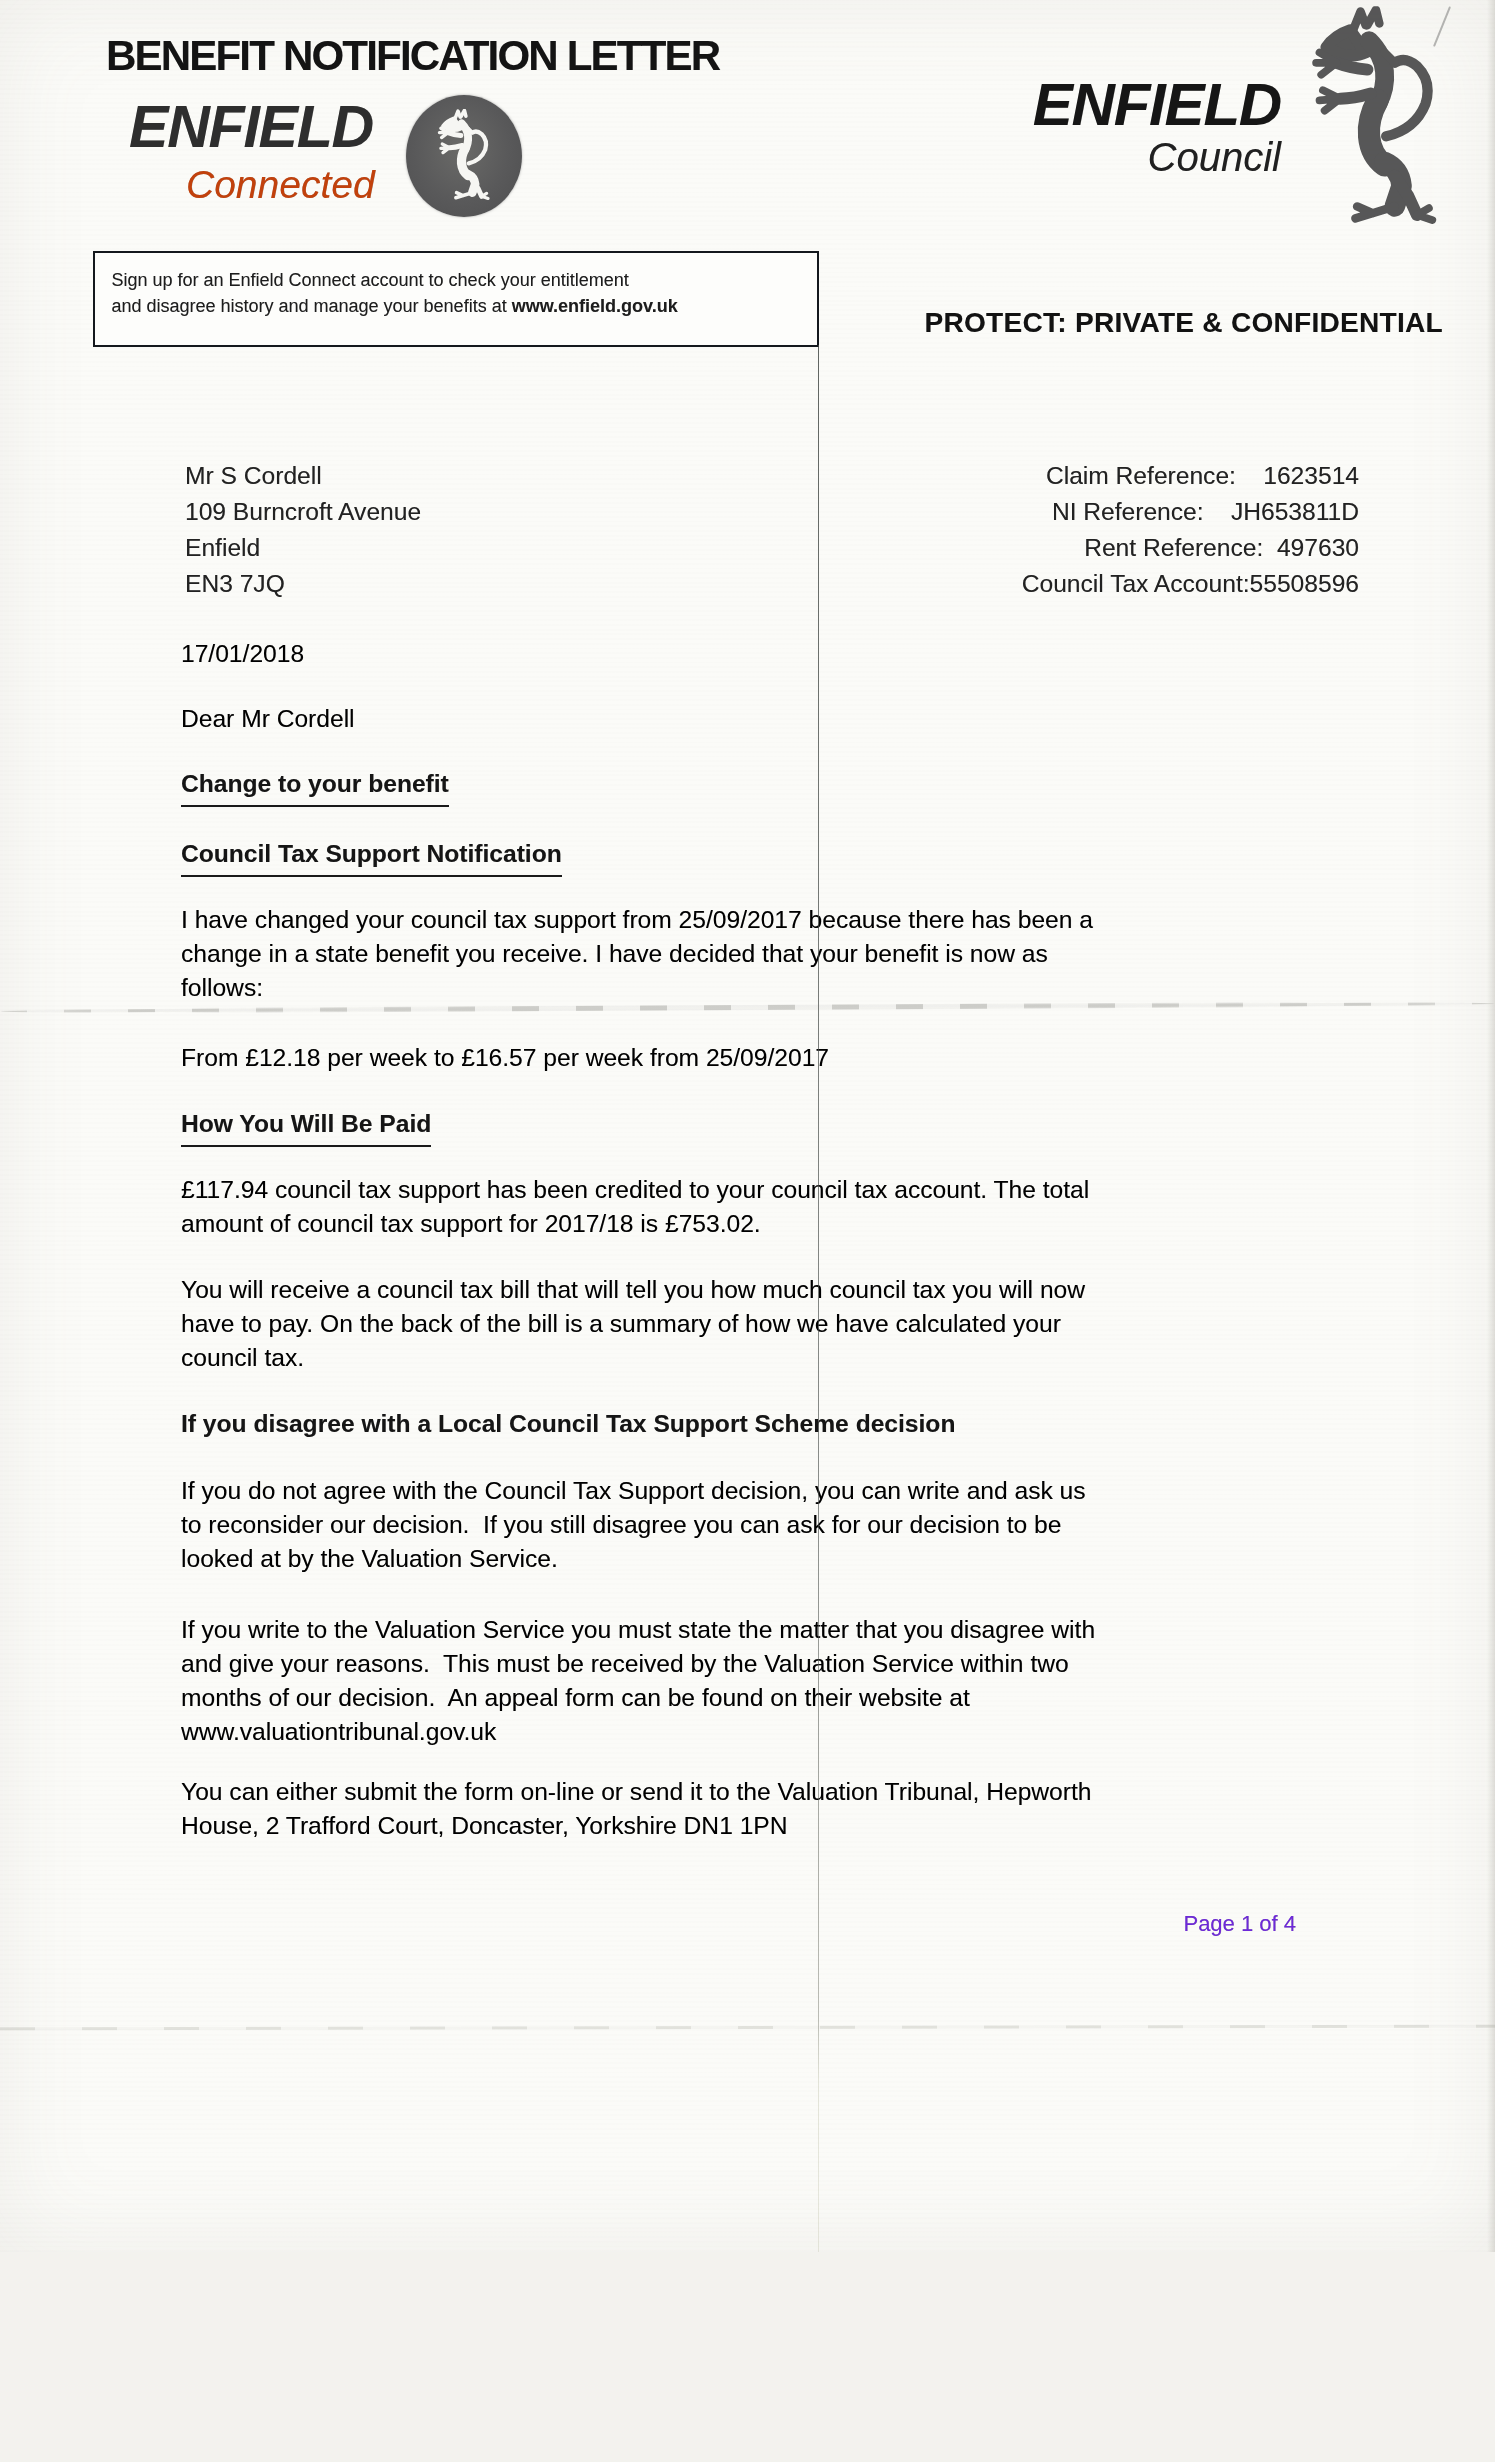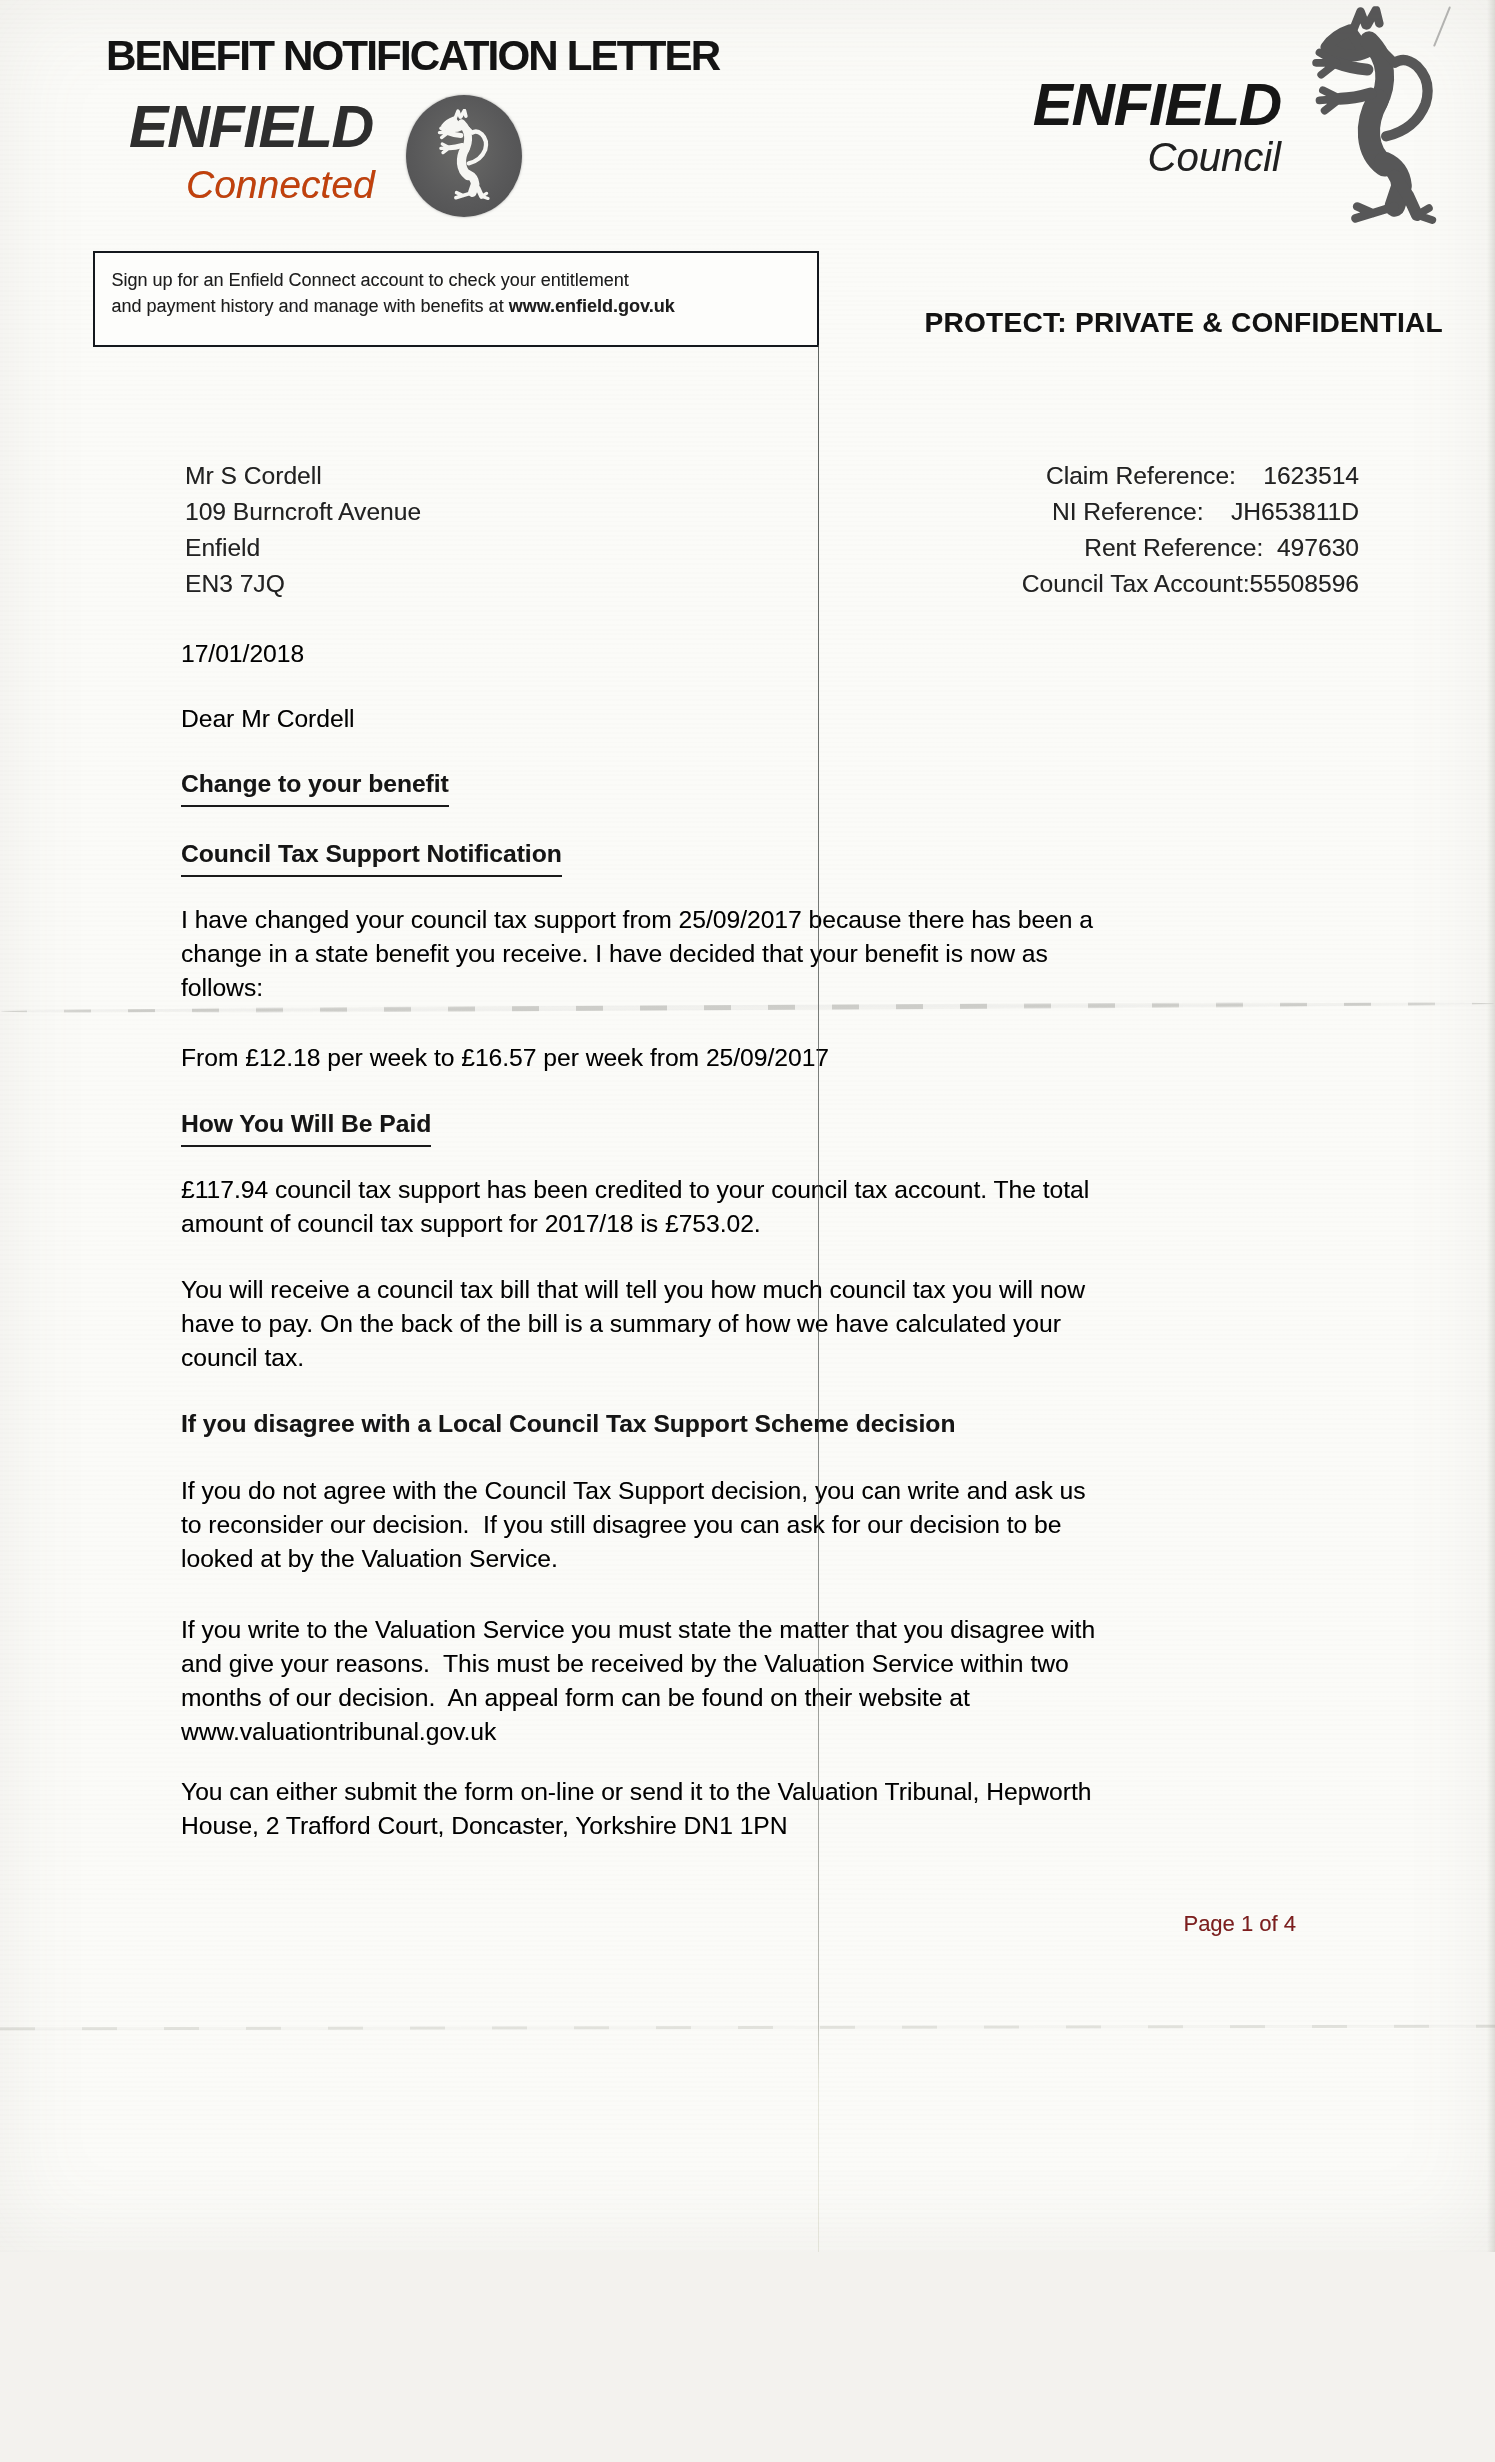--- a/index.html
+++ b/index.html
@@ -87,21 +87,21 @@
   .h-cts{top:837px;}
   .p-intro{top:903px;}
   .p-from{top:1041px;}
   .h-paid{top:1107px;}
   .p-credited{top:1173px;}
   .p-bill{top:1273px;}
   .h-disagree{top:1407px;}
   .p-disagree{top:1474px;}
   .p-appeal{top:1613px;}
   .p-submit{top:1775px;}
-  .pagenum{right:199px;top:1911px;font-size:22px;color:#7f1d1d;}
+  .pagenum{right:199px;top:1911px;font-size:22px;color:#6d28d9;}
 
   
   .fold-v{
     left:818px;top:345px;width:1.2px;height:2118px;
     background:linear-gradient(180deg,
       rgba(70,75,72,.85) 0%,
       rgba(70,75,72,.62) 55%,
       rgba(110,112,100,.45) 79%,
       rgba(165,168,135,.28) 82%,
       rgba(175,175,145,.18) 100%);
@@ -172,21 +172,21 @@
   <div>
     <div class="abs rc-name">ENFIELD</div>
     <div class="abs rc-sub">Council</div>
     <svg class="abs beast-right" width="171" height="223" viewBox="0 0 100 130">
         <use href="#beast"></use>
       </svg>
   </div>
 
   <div class="abs signup-box">
     <div>Sign up for an Enfield Connect account to check your entitlement</div>
-    <div><span>and payment history and manage with benefits at </span><b>www.enfield.gov.uk</b></div>
+    <div><span>and disagree history and manage your benefits at </span><b>www.enfield.gov.uk</b></div>
   </div>
 
   <div class="abs protect">PROTECT: PRIVATE &amp; CONFIDENTIAL</div>
 
   <div class="abs address">Mr S Cordell
 109 Burncroft Avenue
 Enfield
 EN3 7JQ</div>
 
   <div class="abs refs">Claim Reference:    1623514

